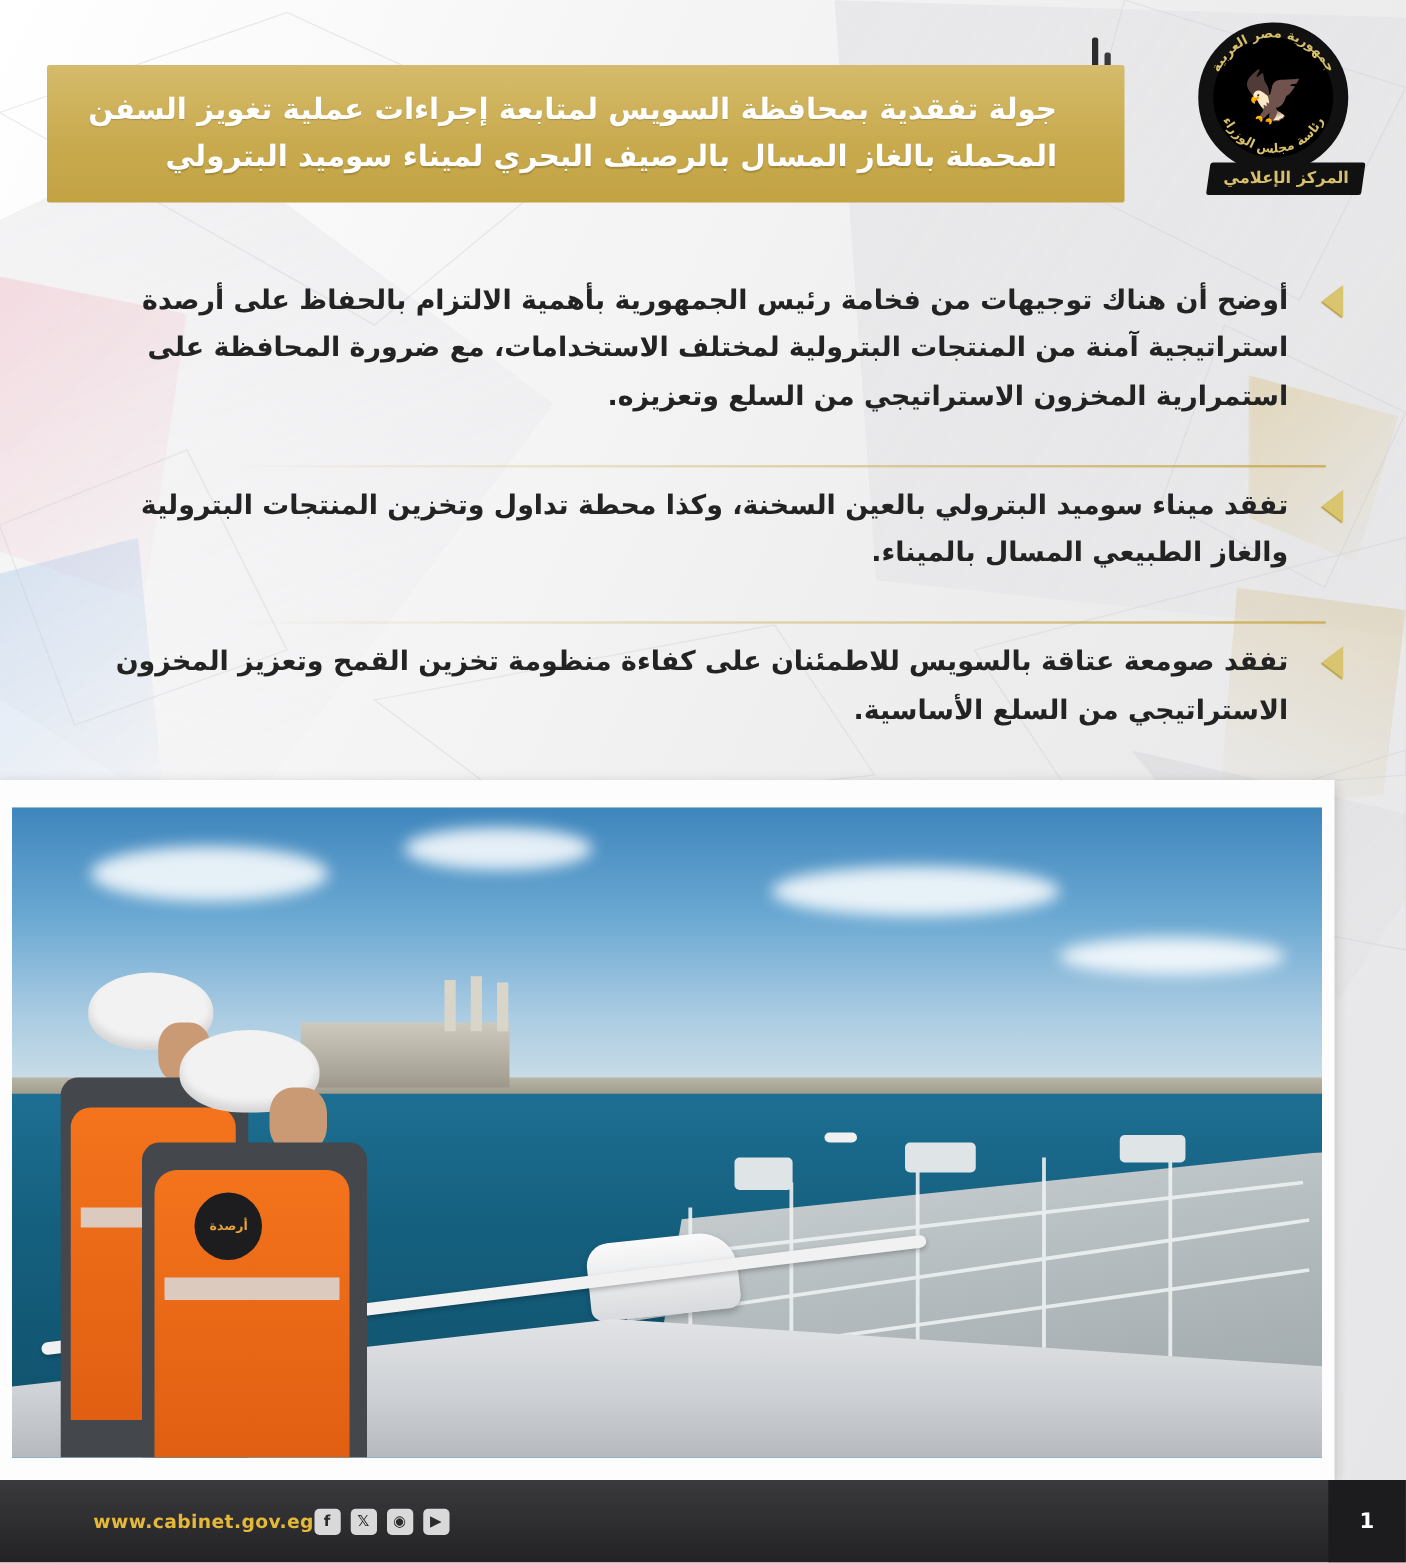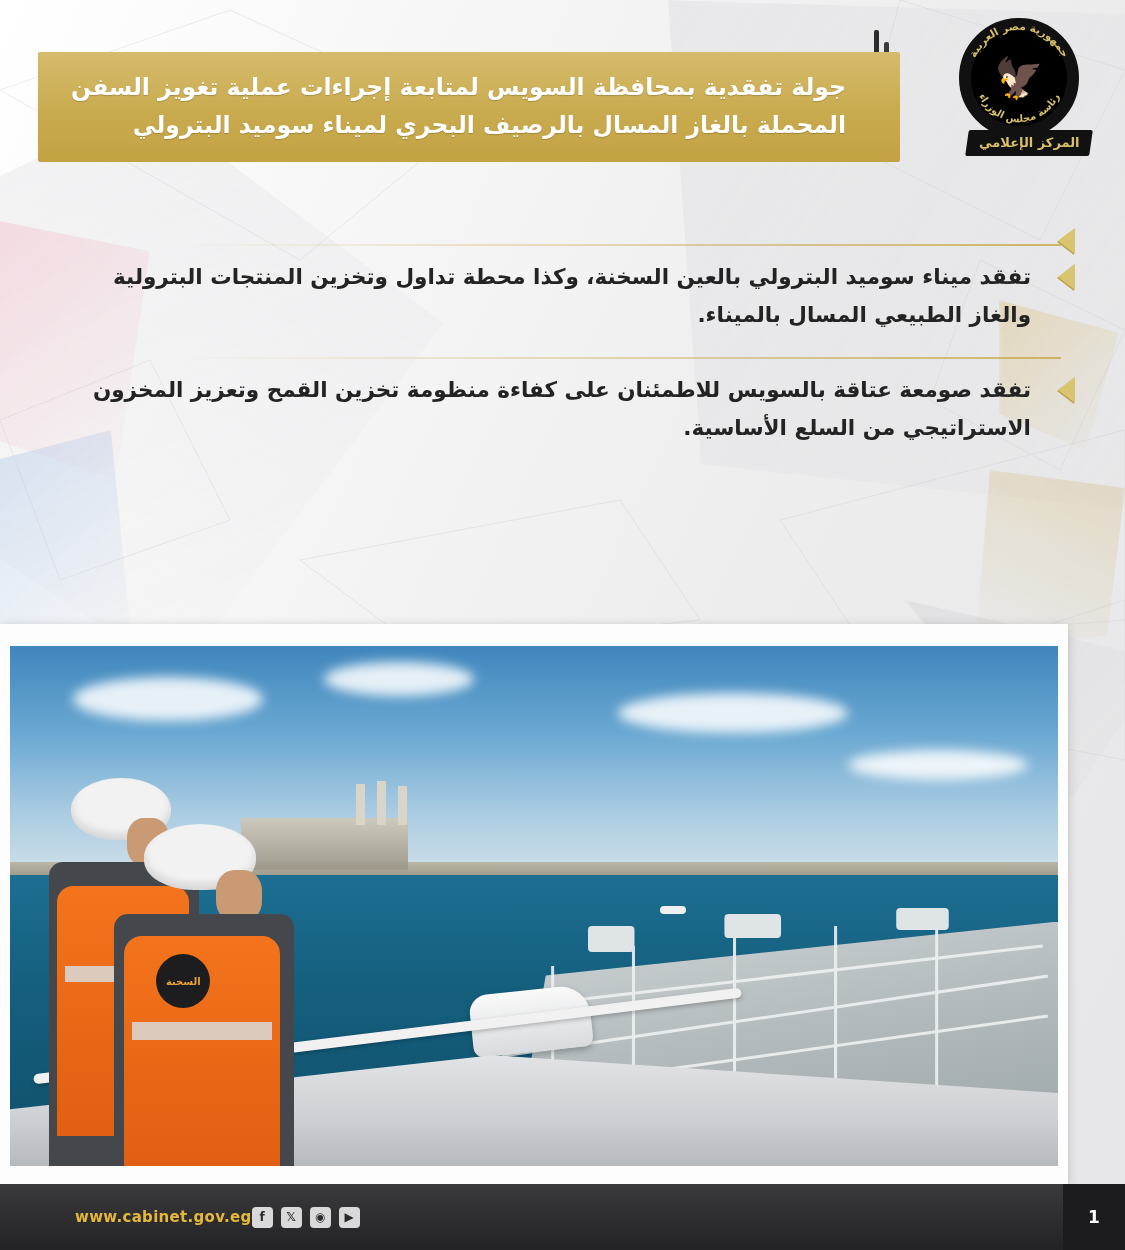--- a/index.html
+++ b/index.html
@@ -169,21 +169,21 @@
   
   .bullets {
     position: absolute;
     top: 208px; right: 0; left: 0;
     padding: 0 42px 0 60px;
   }
   .bullet {
     position: relative;
     padding: 14px 52px 16px 4px;
   }
-  .bullet + .bullet { margin-top: 6px; }
+  .bullet + .bullet { margin-top: 19px; }
   .bullet-sep {
     position: absolute;
     top: 0; right: 22px; left: 120px;
     height: 2px;
     background: linear-gradient(270deg, rgba(201,171,79,.85), rgba(201,171,79,0));
   }
   .chev {
     position: absolute;
     right: 8px; top: 20px;
     width: 0; height: 0;
@@ -404,20 +404,21 @@
 
   <div class="title-bar">
     <div class="title-bar-text">جولة تفقدية بمحافظة السويس لمتابعة إجراءات عملية تغويز السفن المحملة بالغاز المسال بالرصيف البحري لميناء سوميد البترولي</div>
   </div>
 </div>
 
 <div class="bullets">
 
   <div class="bullet">
     <div class="chev"></div>
+    <div class="bullet-text">أوضح أن هناك توجيهات من فخامة رئيس الجمهورية بأهمية الالتزام بالحفاظ على أرصدة استراتيجية آمنة من المنتجات البترولية لمختلف الاستخدامات، مع ضرورة المحافظة على استمرارية المخزون الاستراتيجي من السلع وتعزيزه.</div>
   </div>
 
   <div class="bullet">
     <div class="bullet-sep"></div>
     <div class="chev"></div>
     <div class="bullet-text">تفقد ميناء سوميد البترولي بالعين السخنة، وكذا محطة تداول وتخزين المنتجات البترولية والغاز الطبيعي المسال بالميناء.</div>
   </div>
 
   <div class="bullet">
     <div class="bullet-sep"></div>
@@ -474,21 +475,21 @@
     <div class="vest" style="left:26px;top:120px;width:132px;height:250px;border-radius:16px 16px 0 0;"></div>
     <div style="position:absolute;left:34px;top:200px;width:116px;height:16px;background:#d9dadd;opacity:.85;"></div>
   </div>
 
   <div class="worker" style="left:9%;bottom:0;width:210px;height:380px;">
     <div class="helmet" style="left:40px;top:38px;width:112px;height:66px;"></div>
     <div class="face" style="left:112px;top:84px;width:46px;height:52px;"></div>
     <div class="body" style="left:10px;top:128px;width:180px;height:252px;"></div>
     <div class="vest" style="left:20px;top:150px;width:156px;height:230px;border-radius:18px 18px 0 0;"></div>
     <div style="position:absolute;left:28px;top:236px;width:140px;height:18px;background:#d9dadd;opacity:.85;"></div>
-    <div style="position:absolute;left:52px;top:168px;width:54px;height:54px;background:#1d1d1f;border-radius:50%;display:flex;align-items:center;justify-content:center;color:#e8a33a;font-size:10px;font-weight:bold;">السخنة</div>
+    <div style="position:absolute;left:52px;top:168px;width:54px;height:54px;background:#1d1d1f;border-radius:50%;display:flex;align-items:center;justify-content:center;color:#e8a33a;font-size:10px;font-weight:bold;">أرصدة</div>
   </div>
 </div>
 
 <div class="footer">
   <div class="footer-url">www.cabinet.gov.eg</div>
   <div class="socials">
     <div class="soc">f</div>
     <div class="soc">𝕏</div>
     <div class="soc">◉</div>
     <div class="soc">▶</div>

